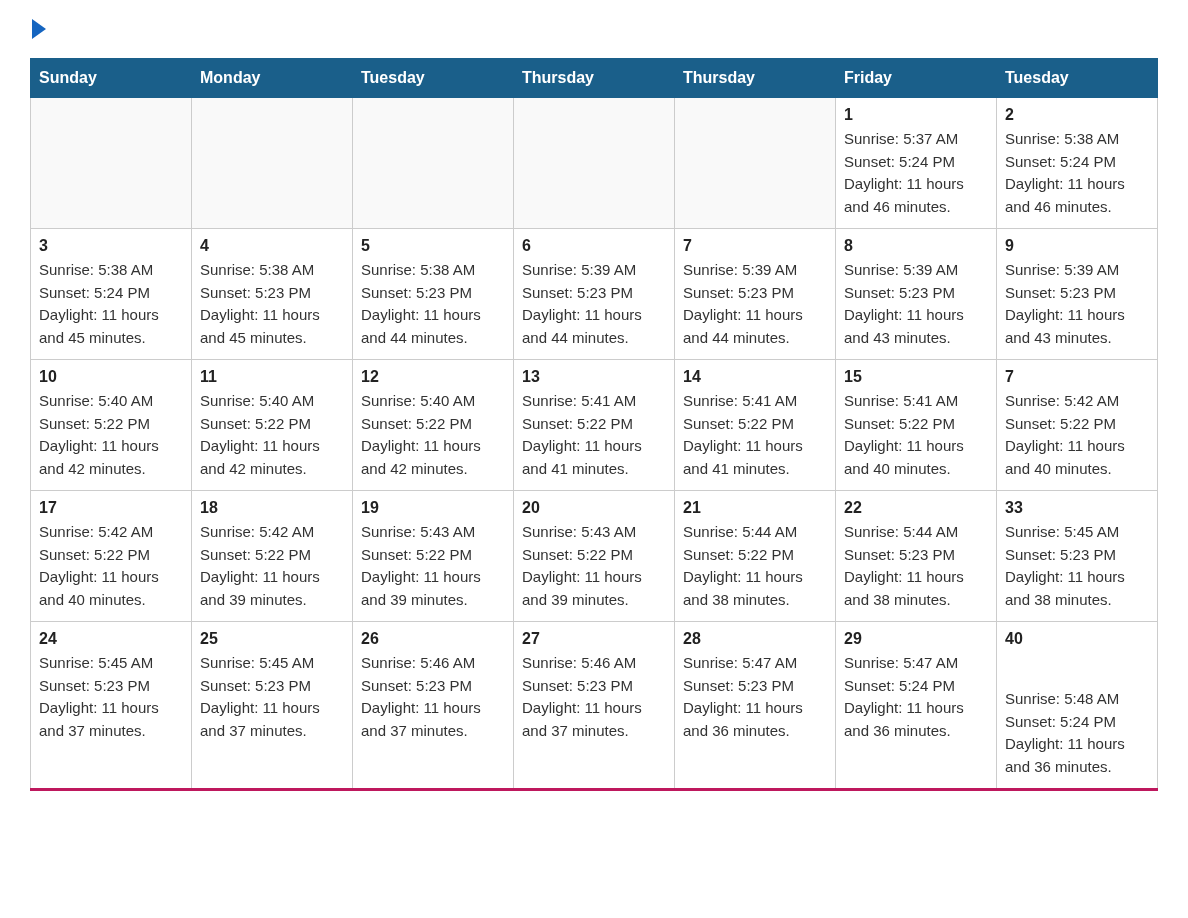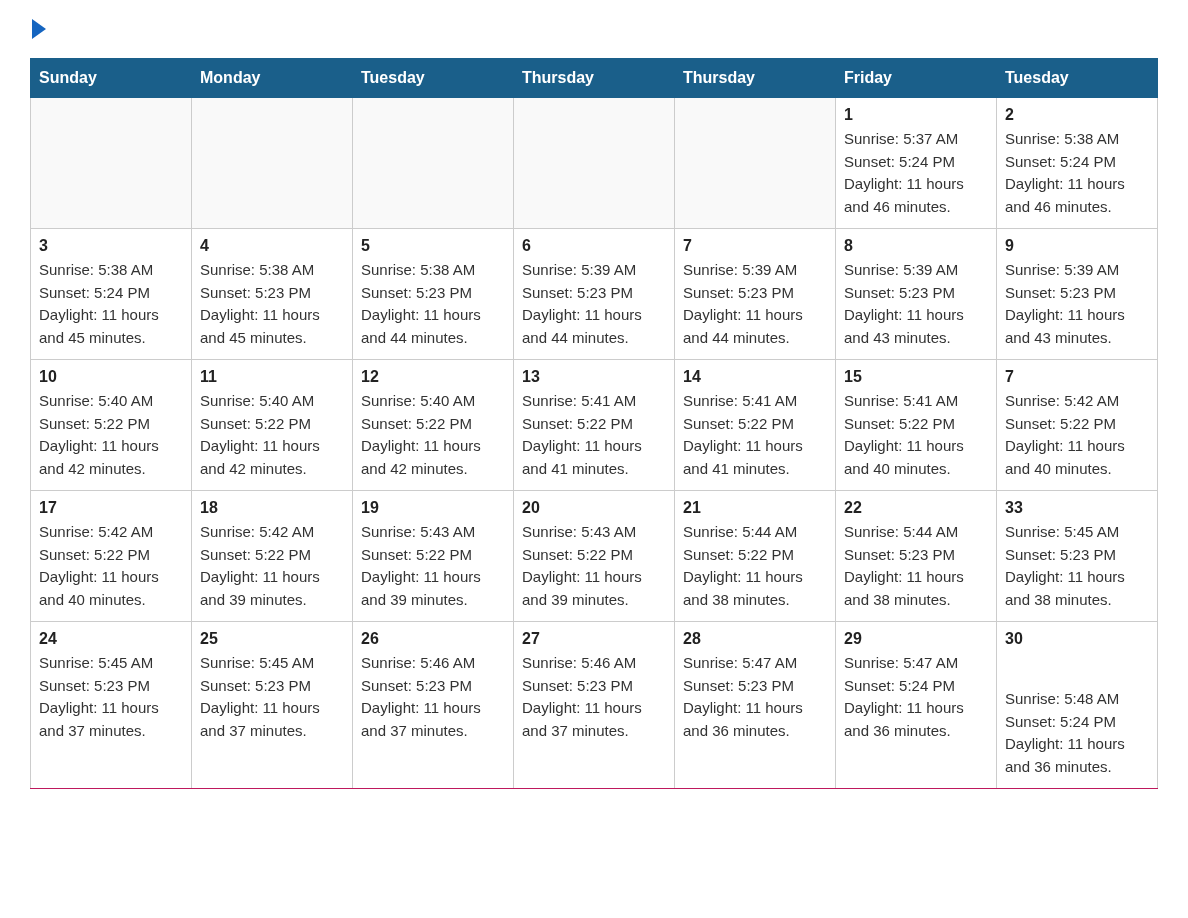--- a/index.html
+++ b/index.html
@@ -93,21 +93,21 @@
       font-weight: bold;
       color: #222;
       margin-bottom: 4px;
     }
     .day-info {
       font-size: 15px;
       color: #333;
       line-height: 1.5;
     }
     .calendar tr:last-child td {
-      border-bottom: 1px solid #be185d;
+      border-bottom: 3px solid #be185d;
     }
   </style>
 </head>
 <body>
 
 <div class="header">
   <div class="logo">
     <div class="logo-top">
       <span class="logo-general"></span>
       <div class="logo-triangle"></div>
@@ -344,21 +344,21 @@
 and 36 minutes.</div>
         </td>
         <td>
           <div class="day-number">29</div>
           <div class="day-info" style="white-space: pre-line;">Sunrise: 5:47 AM
 Sunset: 5:24 PM
 Daylight: 11 hours
 and 36 minutes.</div>
         </td>
         <td>
-          <div class="day-number">30</div>
+          <div class="day-number">40</div>
           <div class="day-info" style="white-space: pre-line; margin-top: 40px;">Sunrise: 5:48 AM
 Sunset: 5:24 PM
 Daylight: 11 hours
 and 36 minutes.</div>
         </td>
       </tr>
     </tbody>
 </table>
 
 </body></html>

